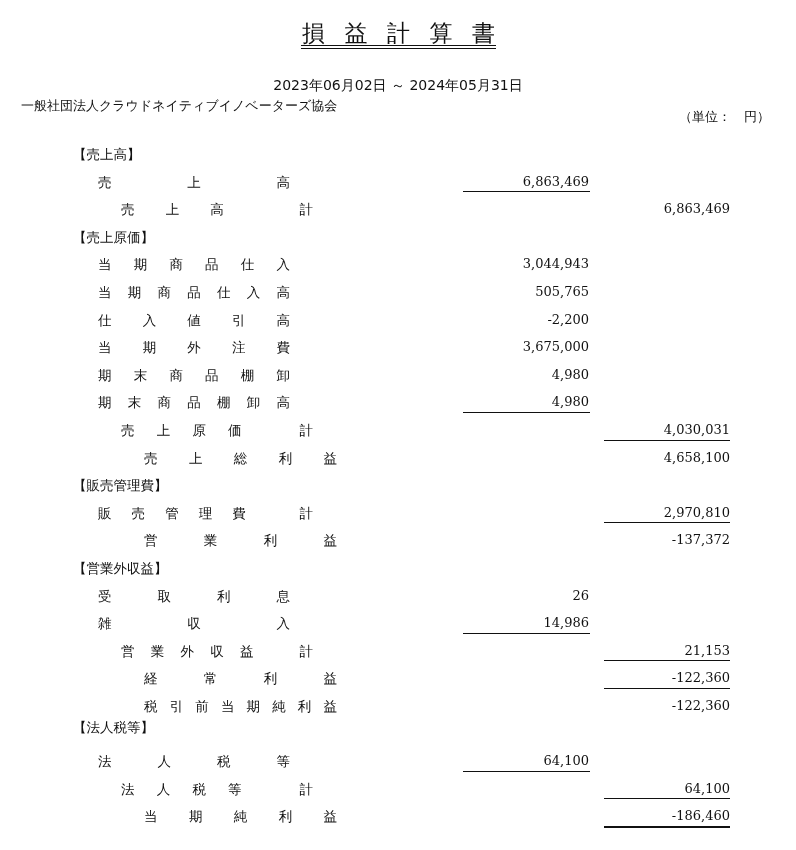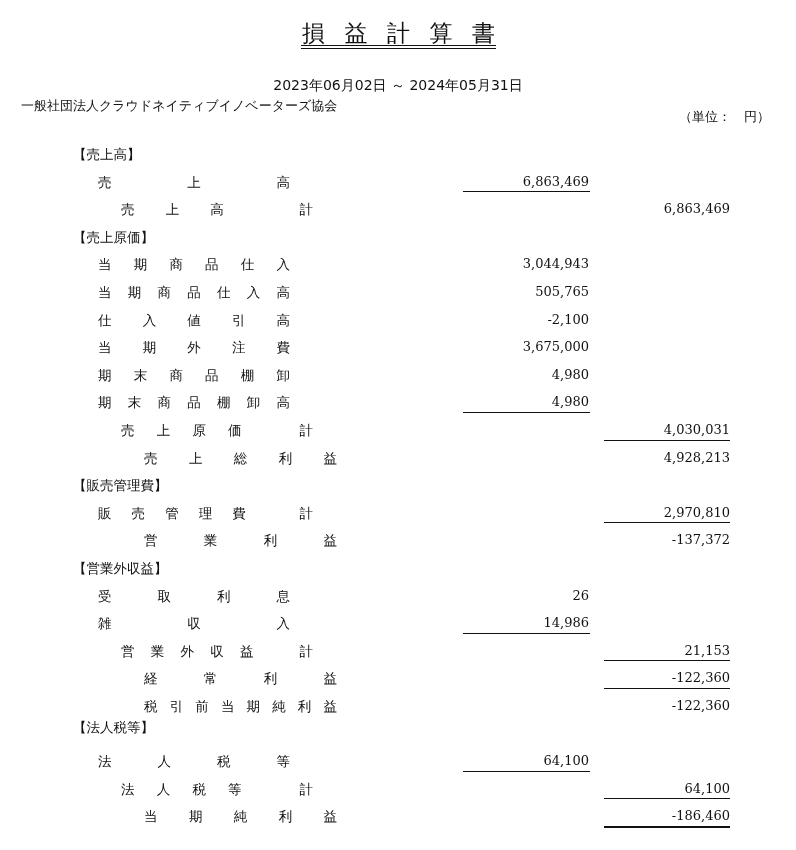--- a/index.html
+++ b/index.html
@@ -85,21 +85,21 @@
       <span class="num1">505,765</span>
     </div>
     <div class="row" style="top: 307.6px;">
       <div class="label" style="left: 98px; width: 192px;">
         <span>仕</span>
         <span>入</span>
         <span>値</span>
         <span>引</span>
         <span>高</span>
       </div>
-      <span class="num1">-2,100</span>
+      <span class="num1">-2,200</span>
     </div>
     <div class="row" style="top: 335.2px;">
       <div class="label" style="left: 98px; width: 192px;">
         <span>当</span>
         <span>期</span>
         <span>外</span>
         <span>注</span>
         <span>費</span>
       </div>
       <span class="num1">3,675,000</span>
@@ -141,21 +141,21 @@
     </div>
     <div class="line2" style="top: 439.5px;"></div>
     <div class="row" style="top: 445.6px;">
       <div class="label" style="left: 144px; width: 193px;">
         <span>売</span>
         <span>上</span>
         <span>総</span>
         <span>利</span>
         <span>益</span>
       </div>
-      <span class="num2">4,928,213</span>
+      <span class="num2">4,658,100</span>
     </div>
     <div class="row" style="top: 473.2px;">
       <span class="section">【販売管理費】</span>
     </div>
     <div class="row" style="top: 500.8px;">
       <div class="label" style="left: 98px; width: 215px;">
         <span>販</span>
         <span>売</span>
         <span>管</span>
         <span>理</span>

